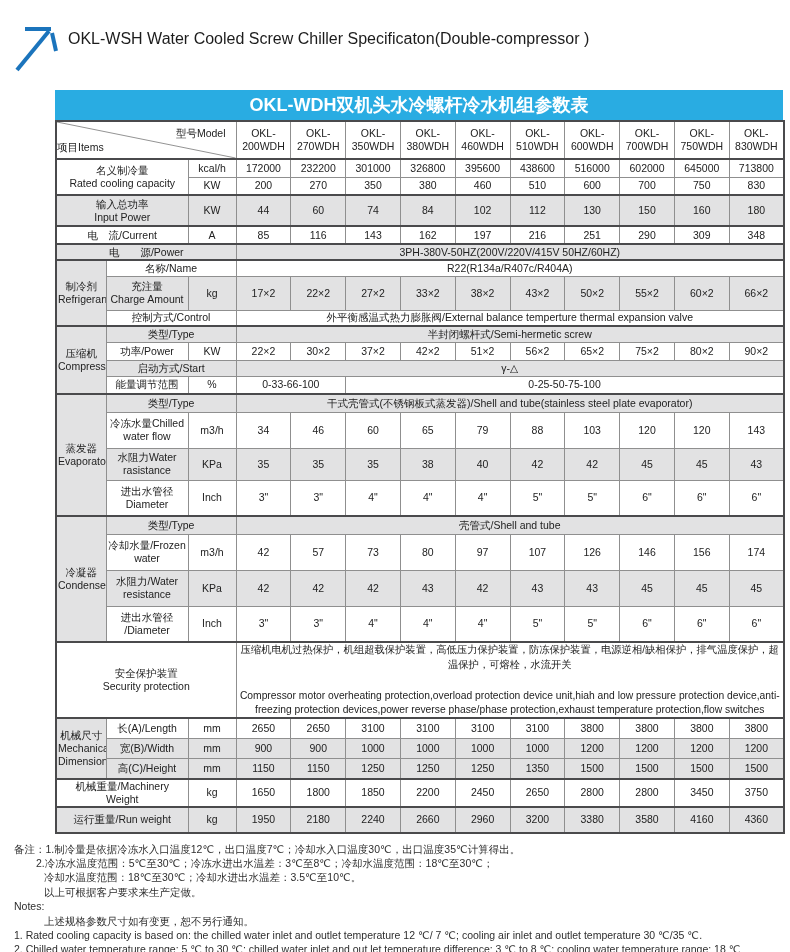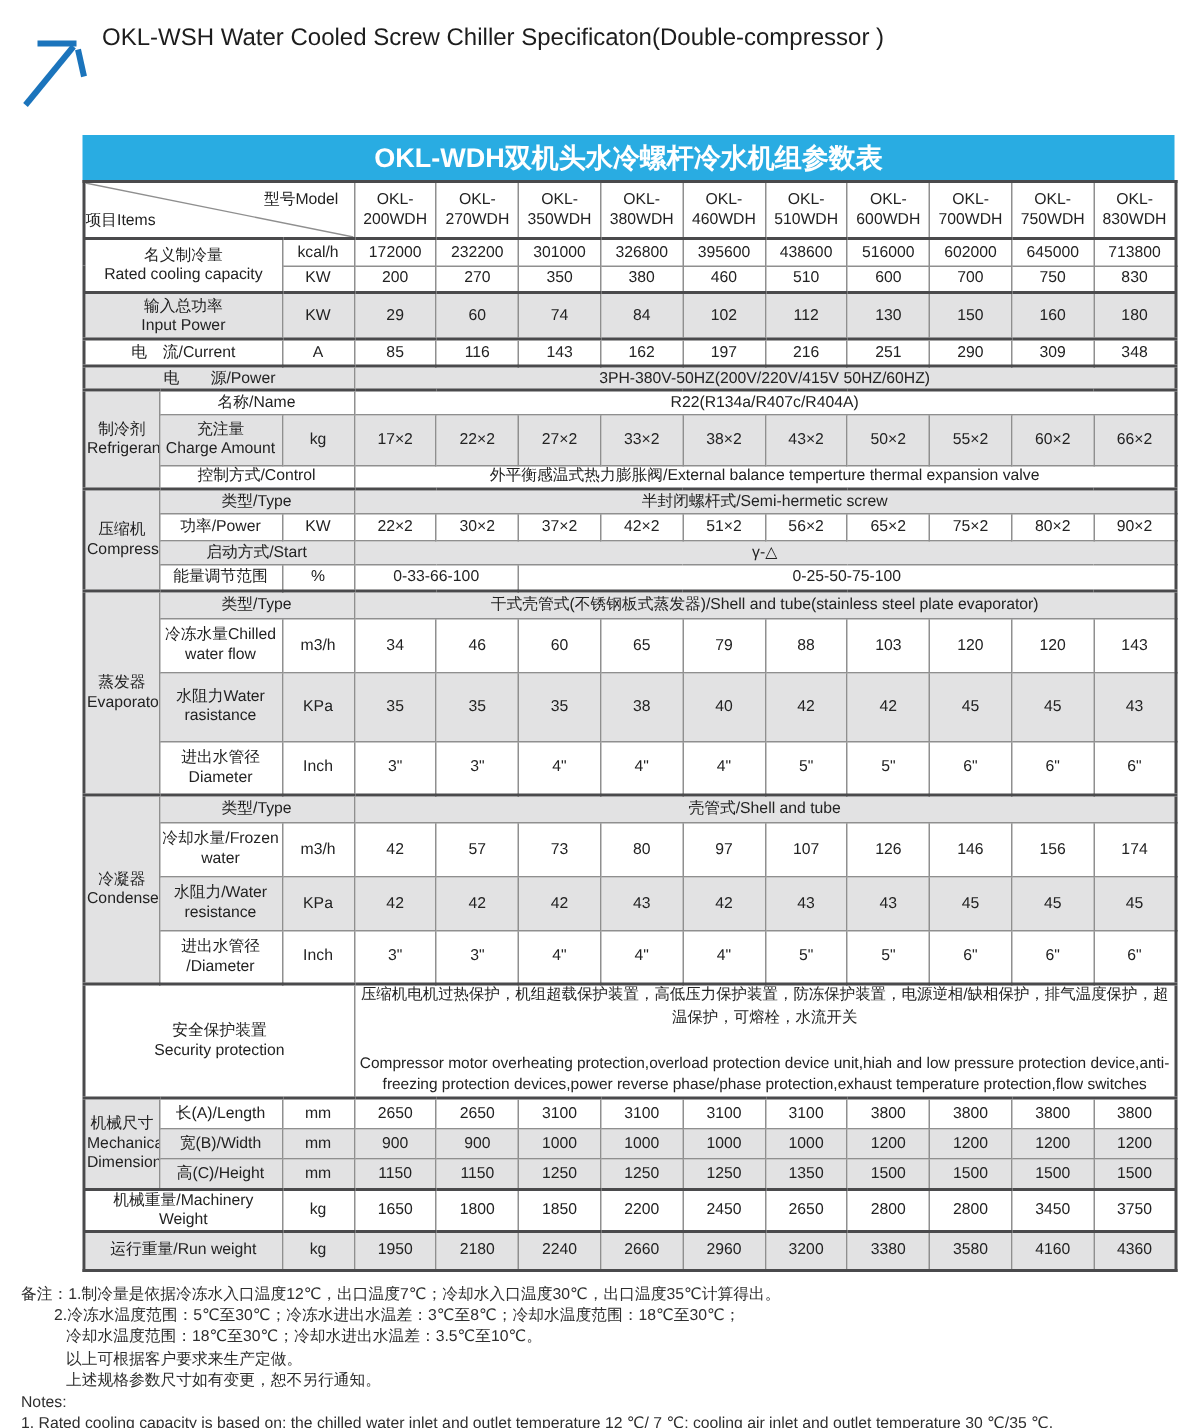--- a/index.html
+++ b/index.html
@@ -4,21 +4,21 @@
 <style>
   html,body{margin:0;padding:0;}
   body{
     width:790px;height:952px;background:#ffffff;
     font-family:"Liberation Sans","DejaVu Sans",sans-serif;
     color:#262626;overflow:hidden;
   }
   .header{position:relative;padding:14px 0 0 68px;height:66px;}
   .arrow-logo{position:absolute;left:12px;top:22px;}
   .title{font-size:25px;font-weight:bold;color:#111;letter-spacing:.5px;white-space:nowrap;}
-  .subtitle{font-size:16px;color:#1c1c1c;margin-top:3px;white-space:nowrap;}
+  .subtitle{font-size:16px;color:#1c1c1c;margin-top:16px;white-space:nowrap;}
   .banner{
     margin:10px 0 0 55px;width:728px;height:30px;background:#29ACE2;
     color:#fff;font-size:18px;text-align:center;line-height:30px;font-weight:bold;
   }
   table.spec{
     border-collapse:collapse;table-layout:fixed;
     margin-left:55px;width:728px;border:2px solid #4a4a4c;
   }
   table.spec td{
     border:1px solid #8f8f8f;text-align:center;vertical-align:middle;
@@ -124,21 +124,21 @@
         <td class="value">510</td>
         <td class="value">600</td>
         <td class="value">700</td>
         <td class="value">750</td>
         <td class="value">830</td>
       </tr>
       <tr class="shaded thick" style="height: 31px;">
         <td colspan="2" class="label">输入总功率
 Input Power</td>
         <td class="unit">KW</td>
-        <td class="value">29</td>
+        <td class="value">44</td>
         <td class="value">60</td>
         <td class="value">74</td>
         <td class="value">84</td>
         <td class="value">102</td>
         <td class="value">112</td>
         <td class="value">130</td>
         <td class="value">150</td>
         <td class="value">160</td>
         <td class="value">180</td>
       </tr>
@@ -229,21 +229,21 @@
         <td class="value">46</td>
         <td class="value">60</td>
         <td class="value">65</td>
         <td class="value">79</td>
         <td class="value">88</td>
         <td class="value">103</td>
         <td class="value">120</td>
         <td class="value">120</td>
         <td class="value">143</td>
       </tr>
-      <tr class="shaded" style="height: 46px;">
+      <tr class="shaded" style="height: 32px;">
         <td class="label">水阻力Water
 rasistance</td>
         <td class="unit">KPa</td>
         <td class="value">35</td>
         <td class="value">35</td>
         <td class="value">35</td>
         <td class="value">38</td>
         <td class="value">40</td>
         <td class="value">42</td>
         <td class="value">42</td>
@@ -396,17 +396,17 @@
         <td class="value">4360</td>
       </tr>
     </tbody>
 </table>
 
 <div class="notes" id="notes">
     <div class="note-line" style="padding-left: 0px;">备注：1.制冷量是依据冷冻水入口温度12℃，出口温度7℃；冷却水入口温度30℃，出口温度35℃计算得出。</div>
     <div class="note-line" style="padding-left: 22px;">2.冷冻水温度范围：5℃至30℃；冷冻水进出水温差：3℃至8℃；冷却水温度范围：18℃至30℃；</div>
     <div class="note-line" style="padding-left: 30px;">冷却水温度范围：18℃至30℃；冷却水进出水温差：3.5℃至10℃。</div>
     <div class="note-line" style="padding-left: 30px;">以上可根据客户要求来生产定做。</div>
+    <div class="note-line" style="padding-left: 0px;">Notes:</div>
     <div class="note-line" style="padding-left: 30px;">上述规格参数尺寸如有变更，恕不另行通知。</div>
-    <div class="note-line" style="padding-left: 0px;">Notes:</div>
     <div class="note-line" style="padding-left: 0px;">1. Rated cooling capacity is based on: the chilled water inlet and outlet temperature 12 ℃/ 7 ℃; cooling air inlet and outlet temperature 30 ℃/35 ℃.</div>
     <div class="note-line" style="padding-left: 0px;">2. Chilled water temperature range: 5 ℃ to 30 ℃; chilled water inlet and out let temperature difference: 3 ℃ to 8 ℃; cooling water temperature range: 18 ℃</div>
   </div>
 
 </body></html>

